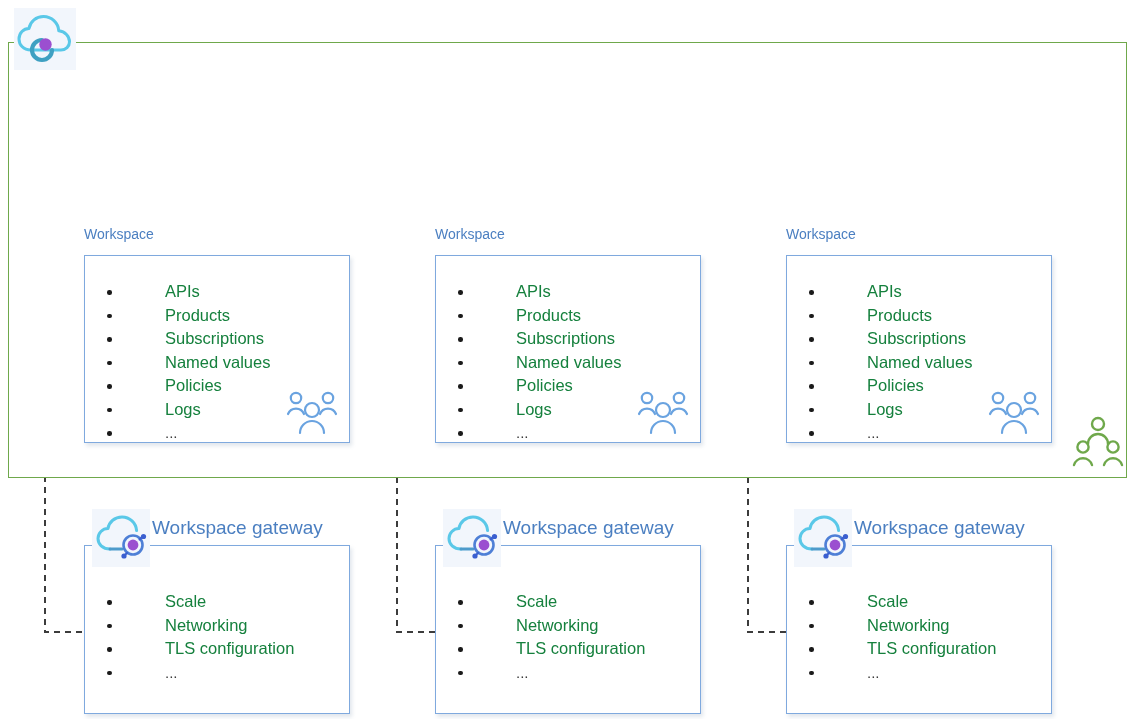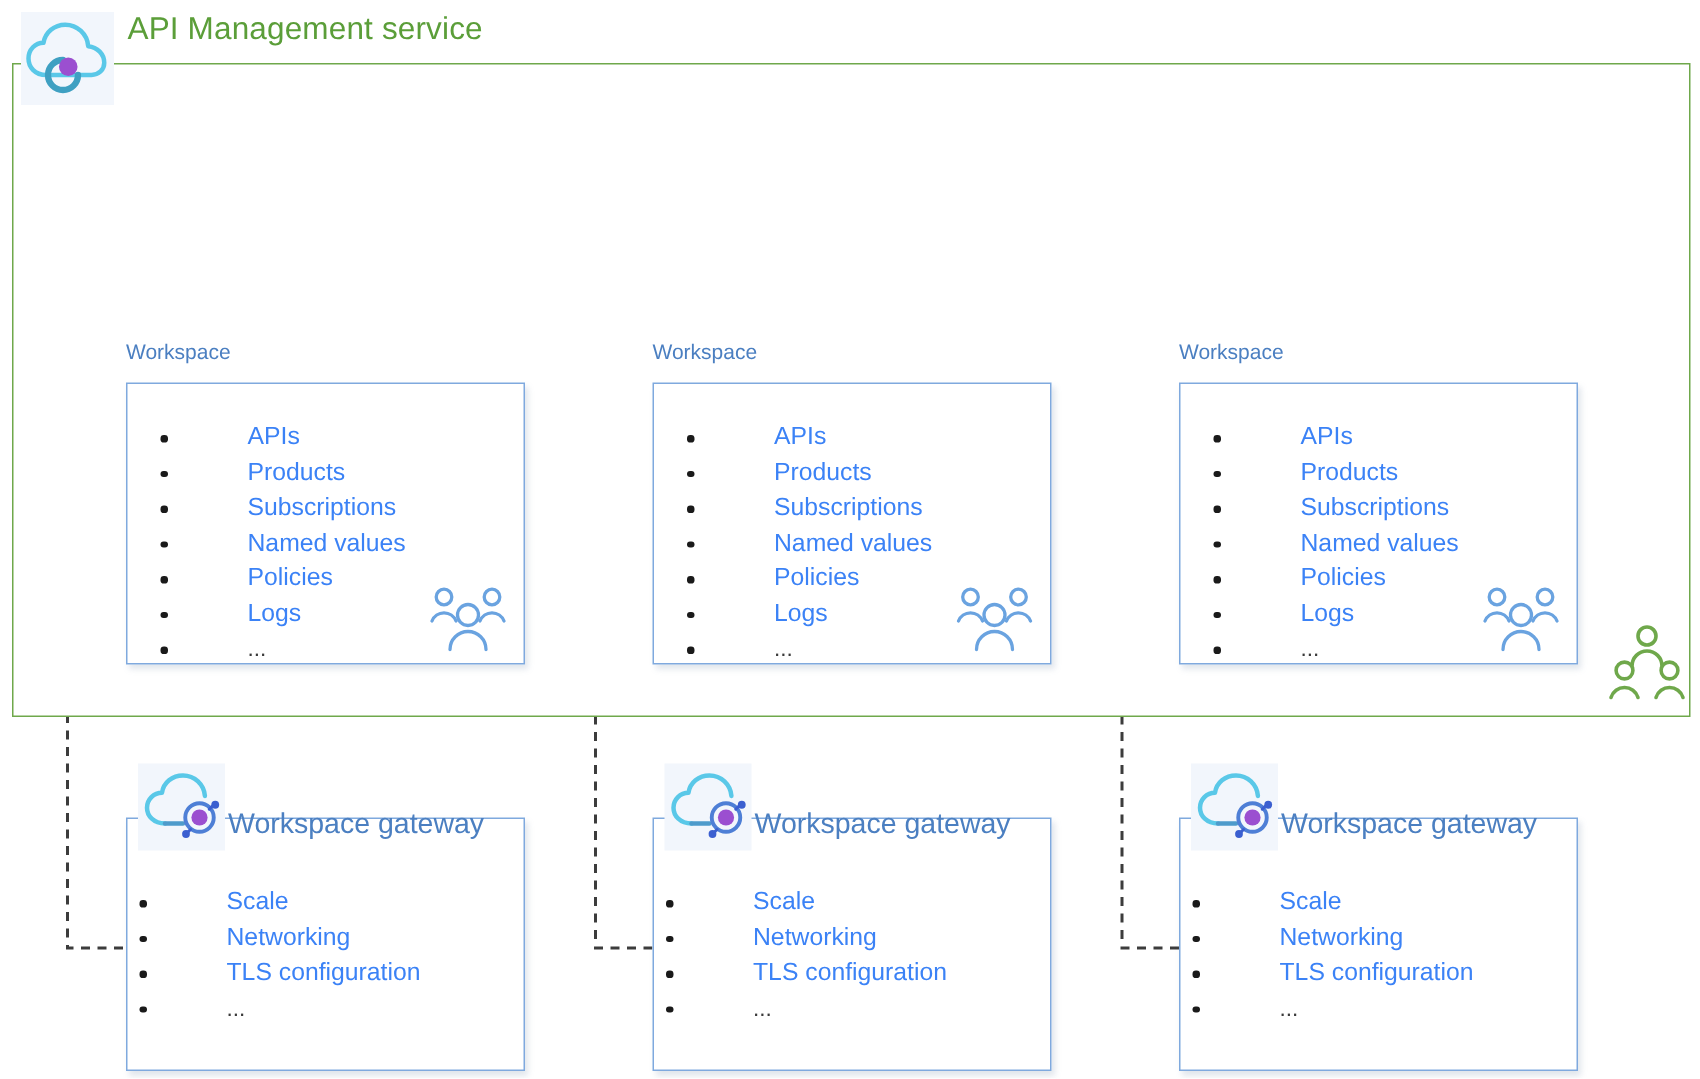--- a/index.html
+++ b/index.html
@@ -66,21 +66,21 @@
   
   .bullets {
     position: absolute;
     list-style: none;
     margin: 0;
     padding: 0;
   }
   .bullets li {
     position: relative;
     font-size: 16.5px;
-    color: #3b82f6;
+    color: #15803d;
     line-height: 23.5px;
     padding-left: 58px;
     white-space: nowrap;
   }
   .bullets li::before {
     content: "";
     position: absolute;
     left: 0;
     top: 10px;
     width: 4.5px;
@@ -127,39 +127,38 @@
     z-index: 5;
   }
 
   
   .gw-label {
     position: absolute;
     font-size: 19px;
     color: #4B7FC1;
     white-space: nowrap;
     z-index: 6;
-    margin-top: 22px;
   }
   .gw-icon-wrap {
     position: absolute;
     width: 58px;
     height: 58px;
     background: #F2F6FC;
     z-index: 7;
   }
   .gw-box {
     position: absolute;
     border: 1.4px solid #7FA9DE;
     background: #ffffff;
     box-sizing: border-box;
     box-shadow: 2px 3px 4px rgba(120,140,170,0.22);
     z-index: 4;
   }
   .gw-box .bullets {
-    left: 8px;
+    left: 22px;
     top: 44px;
   }
 
   
   .service-people-icon {
     position: absolute;
     left: 1072px;
     top: 414px;
     width: 52px;
     height: 56px;
@@ -185,21 +184,20 @@
       <path d="M84,350 L45,350 L45,632 L84,632"></path>
 
       <path d="M435,350 L397,350 L397,632 L435,632"></path>
 
       <path d="M786,350 L748,350 L748,632 L786,632"></path>
     </g>
   </svg>
 
   <div class="service-container"></div>
 
-  <div class="service-title">API Management service</div>
 
   <div class="service-icon-wrap">
     <svg viewBox="0 0 62 62" width="62" height="62">
 
       <path d="M17,42 C9,42 5,36.5 5,31 C5,25 9.5,20.5 15,20.5 C16.2,13.5 22.2,8.5 29.5,8.5
                C37.6,8.5 44.2,14.8 44.8,22.8 C51,23.4 55.5,28.2 55.5,33.8 C55.5,38.5 51.8,42 47,42 Z" fill="none" stroke="#5AC8E8" stroke-width="3" stroke-linejoin="round"></path>
 
       <path d="M28,32 A10,10 0 1 0 38,42" fill="none" stroke="#3FA0C2" stroke-width="4.2" stroke-linecap="round"></path>
 
       <circle cx="31.5" cy="36.5" r="6.2" fill="#9B4FD0"></circle>

